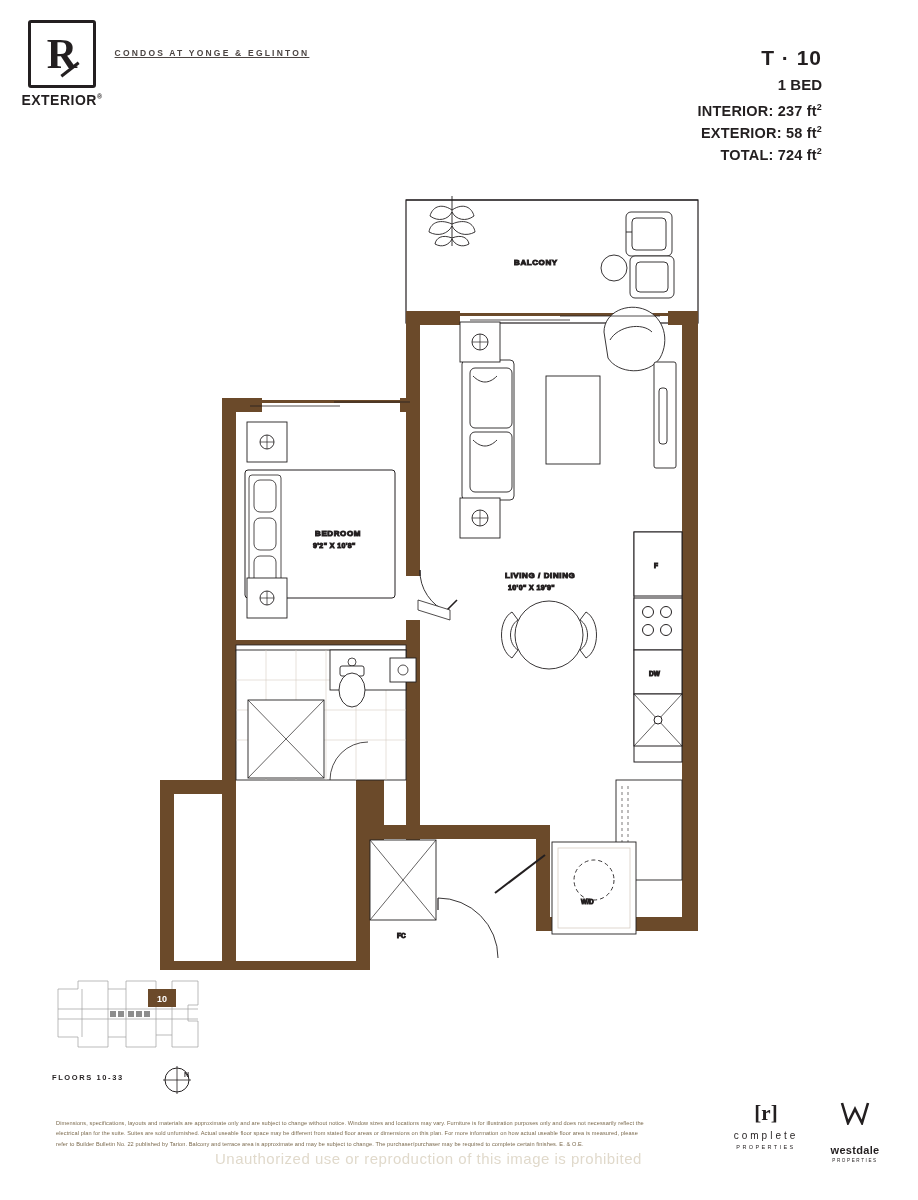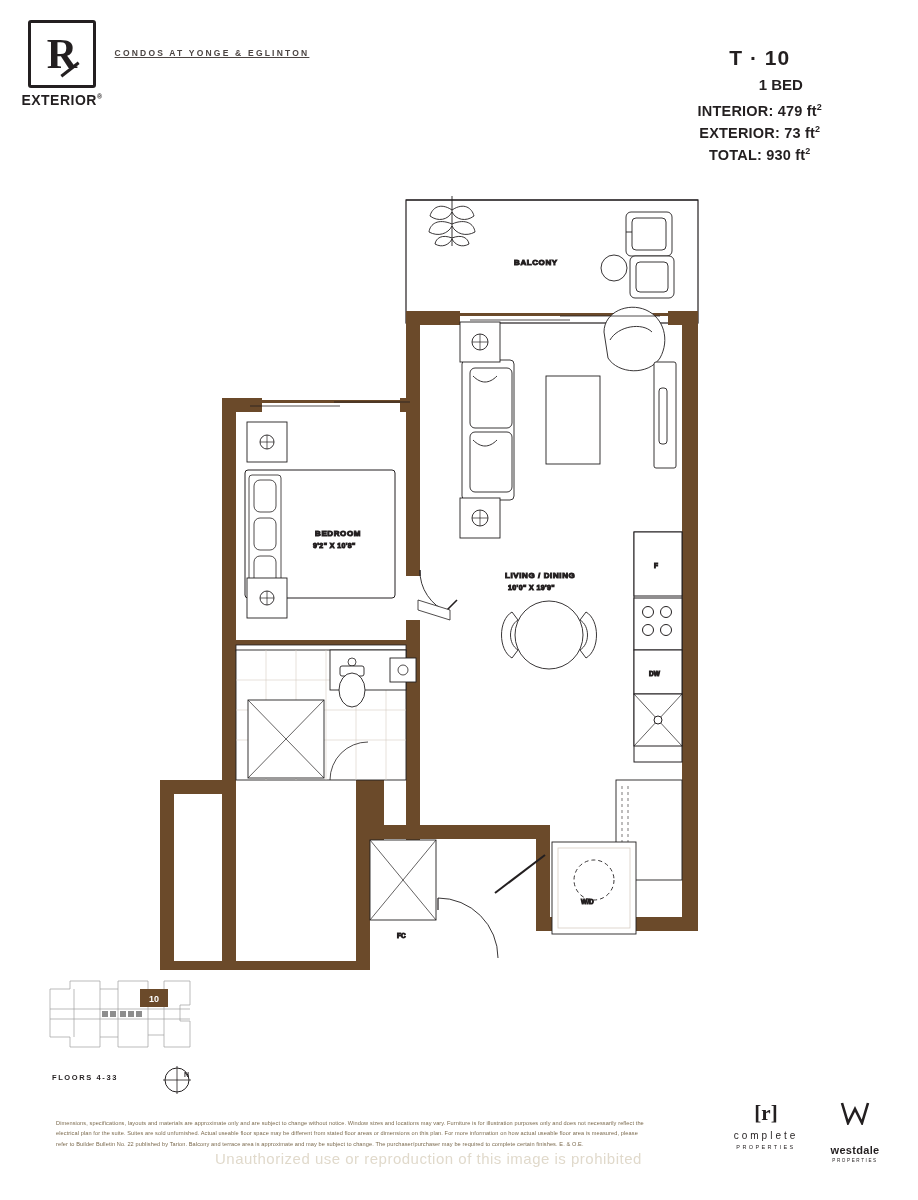--- a/index.html
+++ b/index.html
@@ -50,33 +50,33 @@
   }
   .logo-five{color:#8a6a3b;font-weight:bold;}
   .logo-bar{color:#8a6a3b;font-weight:normal;padding:0 2px;}
   .logo-south{font-weight:bold;letter-spacing:3px;}
   .logo-sub{
     margin-top:6px;text-align:center;width:300px;
     font-size:8.5px;letter-spacing:2.2px;color:#4c4543;font-weight:bold;text-decoration:underline;
   }
 
   .suite-info{
-    position:absolute;right:96px;top:46px;text-align:center;
+    position:absolute;right:96px;top:46px;text-align:right;
   }
   .suite-code{font-size:21px;font-weight:bold;letter-spacing:1px;margin-bottom:6px;}
   .suite-beds{font-size:15px;font-weight:bold;margin-bottom:9px;margin-left:42px;}
   .suite-line{font-size:14.5px;font-weight:bold;margin-bottom:5px;letter-spacing:.2px;}
   .suite-line sup{font-size:9px;}
 
   
   .plan{position:absolute;left:0;top:180px;width:918px;height:790px;}
   .plan svg{display:block;}
 
   
-  .keyplan{position:absolute;left:44px;top:975px;width:180px;height:120px;}
+  .keyplan{position:absolute;left:52px;top:975px;width:180px;height:120px;}
   .keyplan-label{
     position:absolute;left:52px;top:1073px;
     font-size:7.5px;font-weight:bold;letter-spacing:1.6px;color:#231f20;
   }
   .compass{position:absolute;left:160px;top:1063px;width:34px;height:34px;}
 
   
   .disclaimer{
     position:absolute;left:56px;top:1118px;width:590px;
     font-size:5.6px;line-height:1.85;color:#7b6a4e;letter-spacing:.1px;
@@ -118,23 +118,23 @@
     <div class="realtor-word"><span>EXTERIOR</span><sup>®</sup></div>
   </div>
 
   <div class="logo">
     <div class="logo-sub">CONDOS AT YONGE &amp; EGLINTON</div>
   </div>
 
   <div class="suite-info">
     <div class="suite-code">T · 10</div>
     <div class="suite-beds">1 BED</div>
-    <div class="suite-line"><span>INTERIOR: 479 ft</span><sup>2</sup></div>
-    <div class="suite-line"><span>EXTERIOR: 73 ft</span><sup>2</sup></div>
-    <div class="suite-line"><span>TOTAL: 930 ft</span><sup>2</sup></div>
+    <div class="suite-line"><span>INTERIOR: 237 ft</span><sup>2</sup></div>
+    <div class="suite-line"><span>EXTERIOR: 58 ft</span><sup>2</sup></div>
+    <div class="suite-line"><span>TOTAL: 724 ft</span><sup>2</sup></div>
   </div>
 
   <div class="plan">
   <svg width="918" height="790" viewBox="0 0 918 790" xmlns="http://www.w3.org/2000/svg">
     <g fill="none" stroke="#231f20" stroke-width="1">
 
       <g>
         <rect x="406" y="20" width="292" height="123" fill="#ffffff" stroke="#231f20" stroke-width="1.2"></rect>
 
         <line x1="406" y1="20" x2="698" y2="20" stroke="#231f20" stroke-width="1.2"></line>
@@ -377,21 +377,21 @@
         <rect x="58" y="36" width="6" height="6"></rect>
         <rect x="66" y="36" width="6" height="6"></rect>
         <rect x="76" y="36" width="6" height="6"></rect>
         <rect x="84" y="36" width="6" height="6"></rect>
         <rect x="92" y="36" width="6" height="6"></rect>
       </g>
       <rect x="96" y="14" width="28" height="18" fill="#6b4a2a" stroke="none"></rect>
       <text x="110" y="27" text-anchor="middle" font-size="9" font-weight="bold" fill="#ffffff" font-family="Liberation Sans, sans-serif">10</text>
     </svg>
   </div>
-  <div class="keyplan-label">FLOORS 4-33</div>
+  <div class="keyplan-label">FLOORS 10-33</div>
 
   <div class="compass">
     <svg width="34" height="34" viewBox="0 0 34 34" xmlns="http://www.w3.org/2000/svg">
       <circle cx="17" cy="17" r="12" fill="none" stroke="#231f20" stroke-width="1"></circle>
       <line x1="17" y1="3" x2="17" y2="31" stroke="#231f20" stroke-width=".8"></line>
       <line x1="3" y1="17" x2="31" y2="17" stroke="#231f20" stroke-width=".8"></line>
       <text x="24" y="14" font-size="7" font-weight="bold" fill="#231f20" font-family="Liberation Sans, sans-serif">N</text>
     </svg>
   </div>
 

